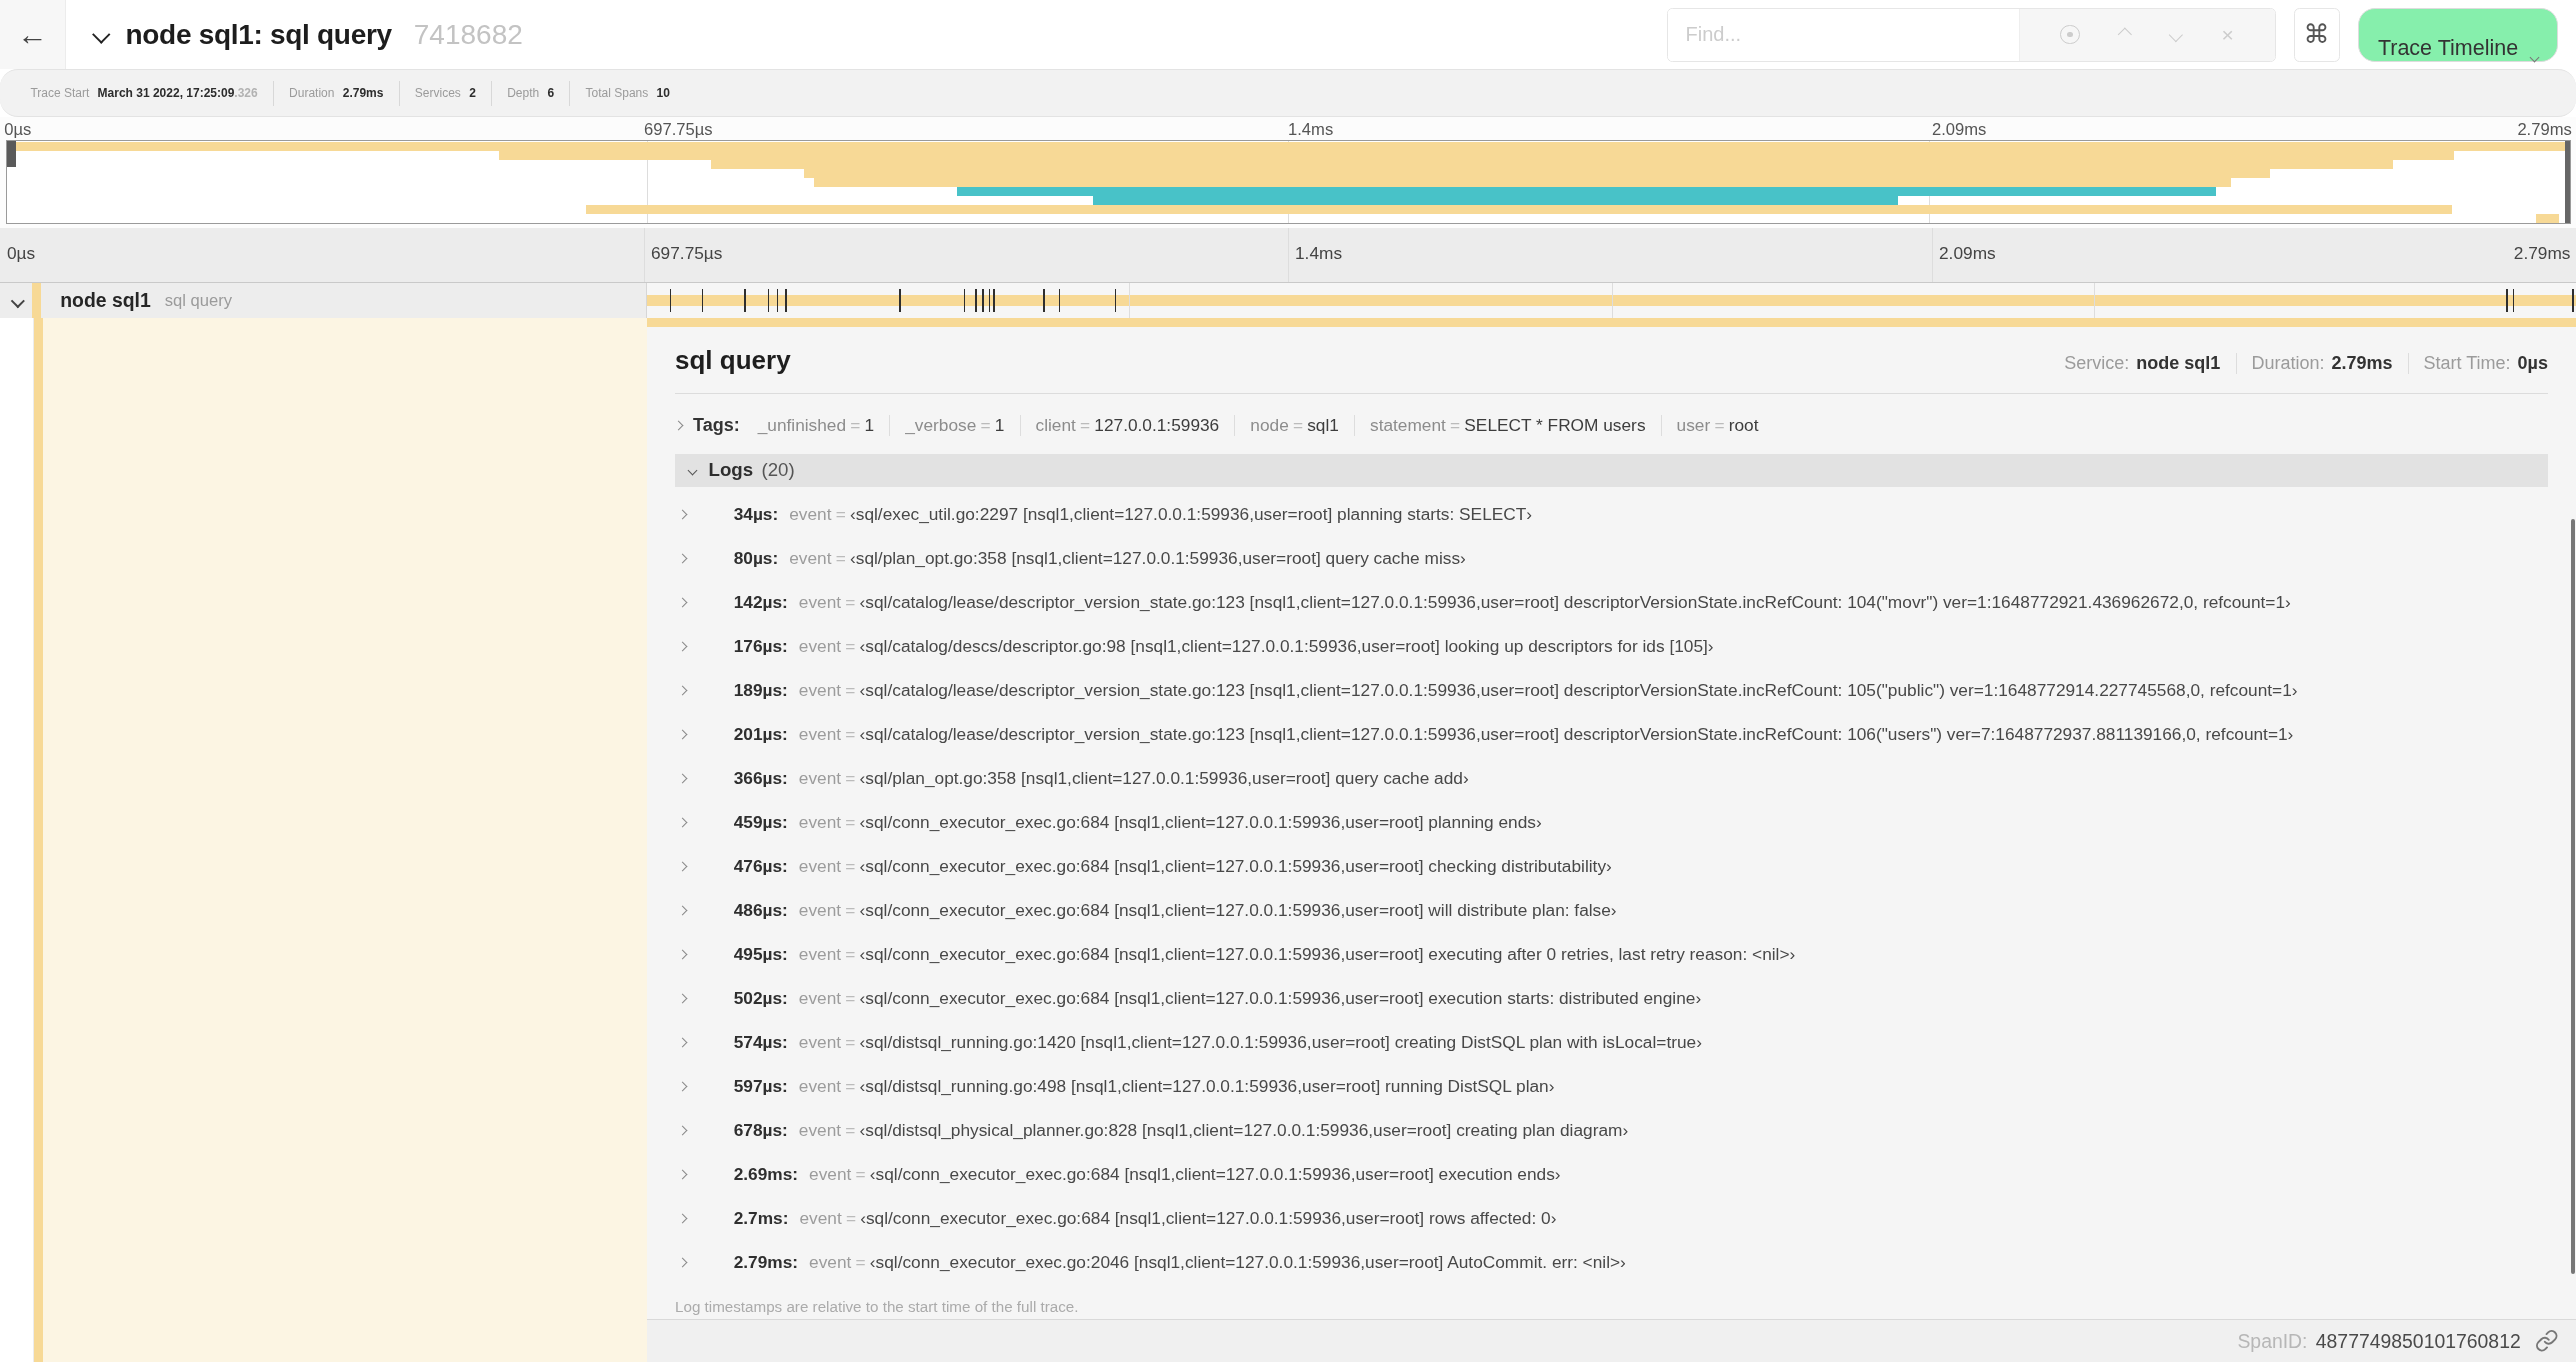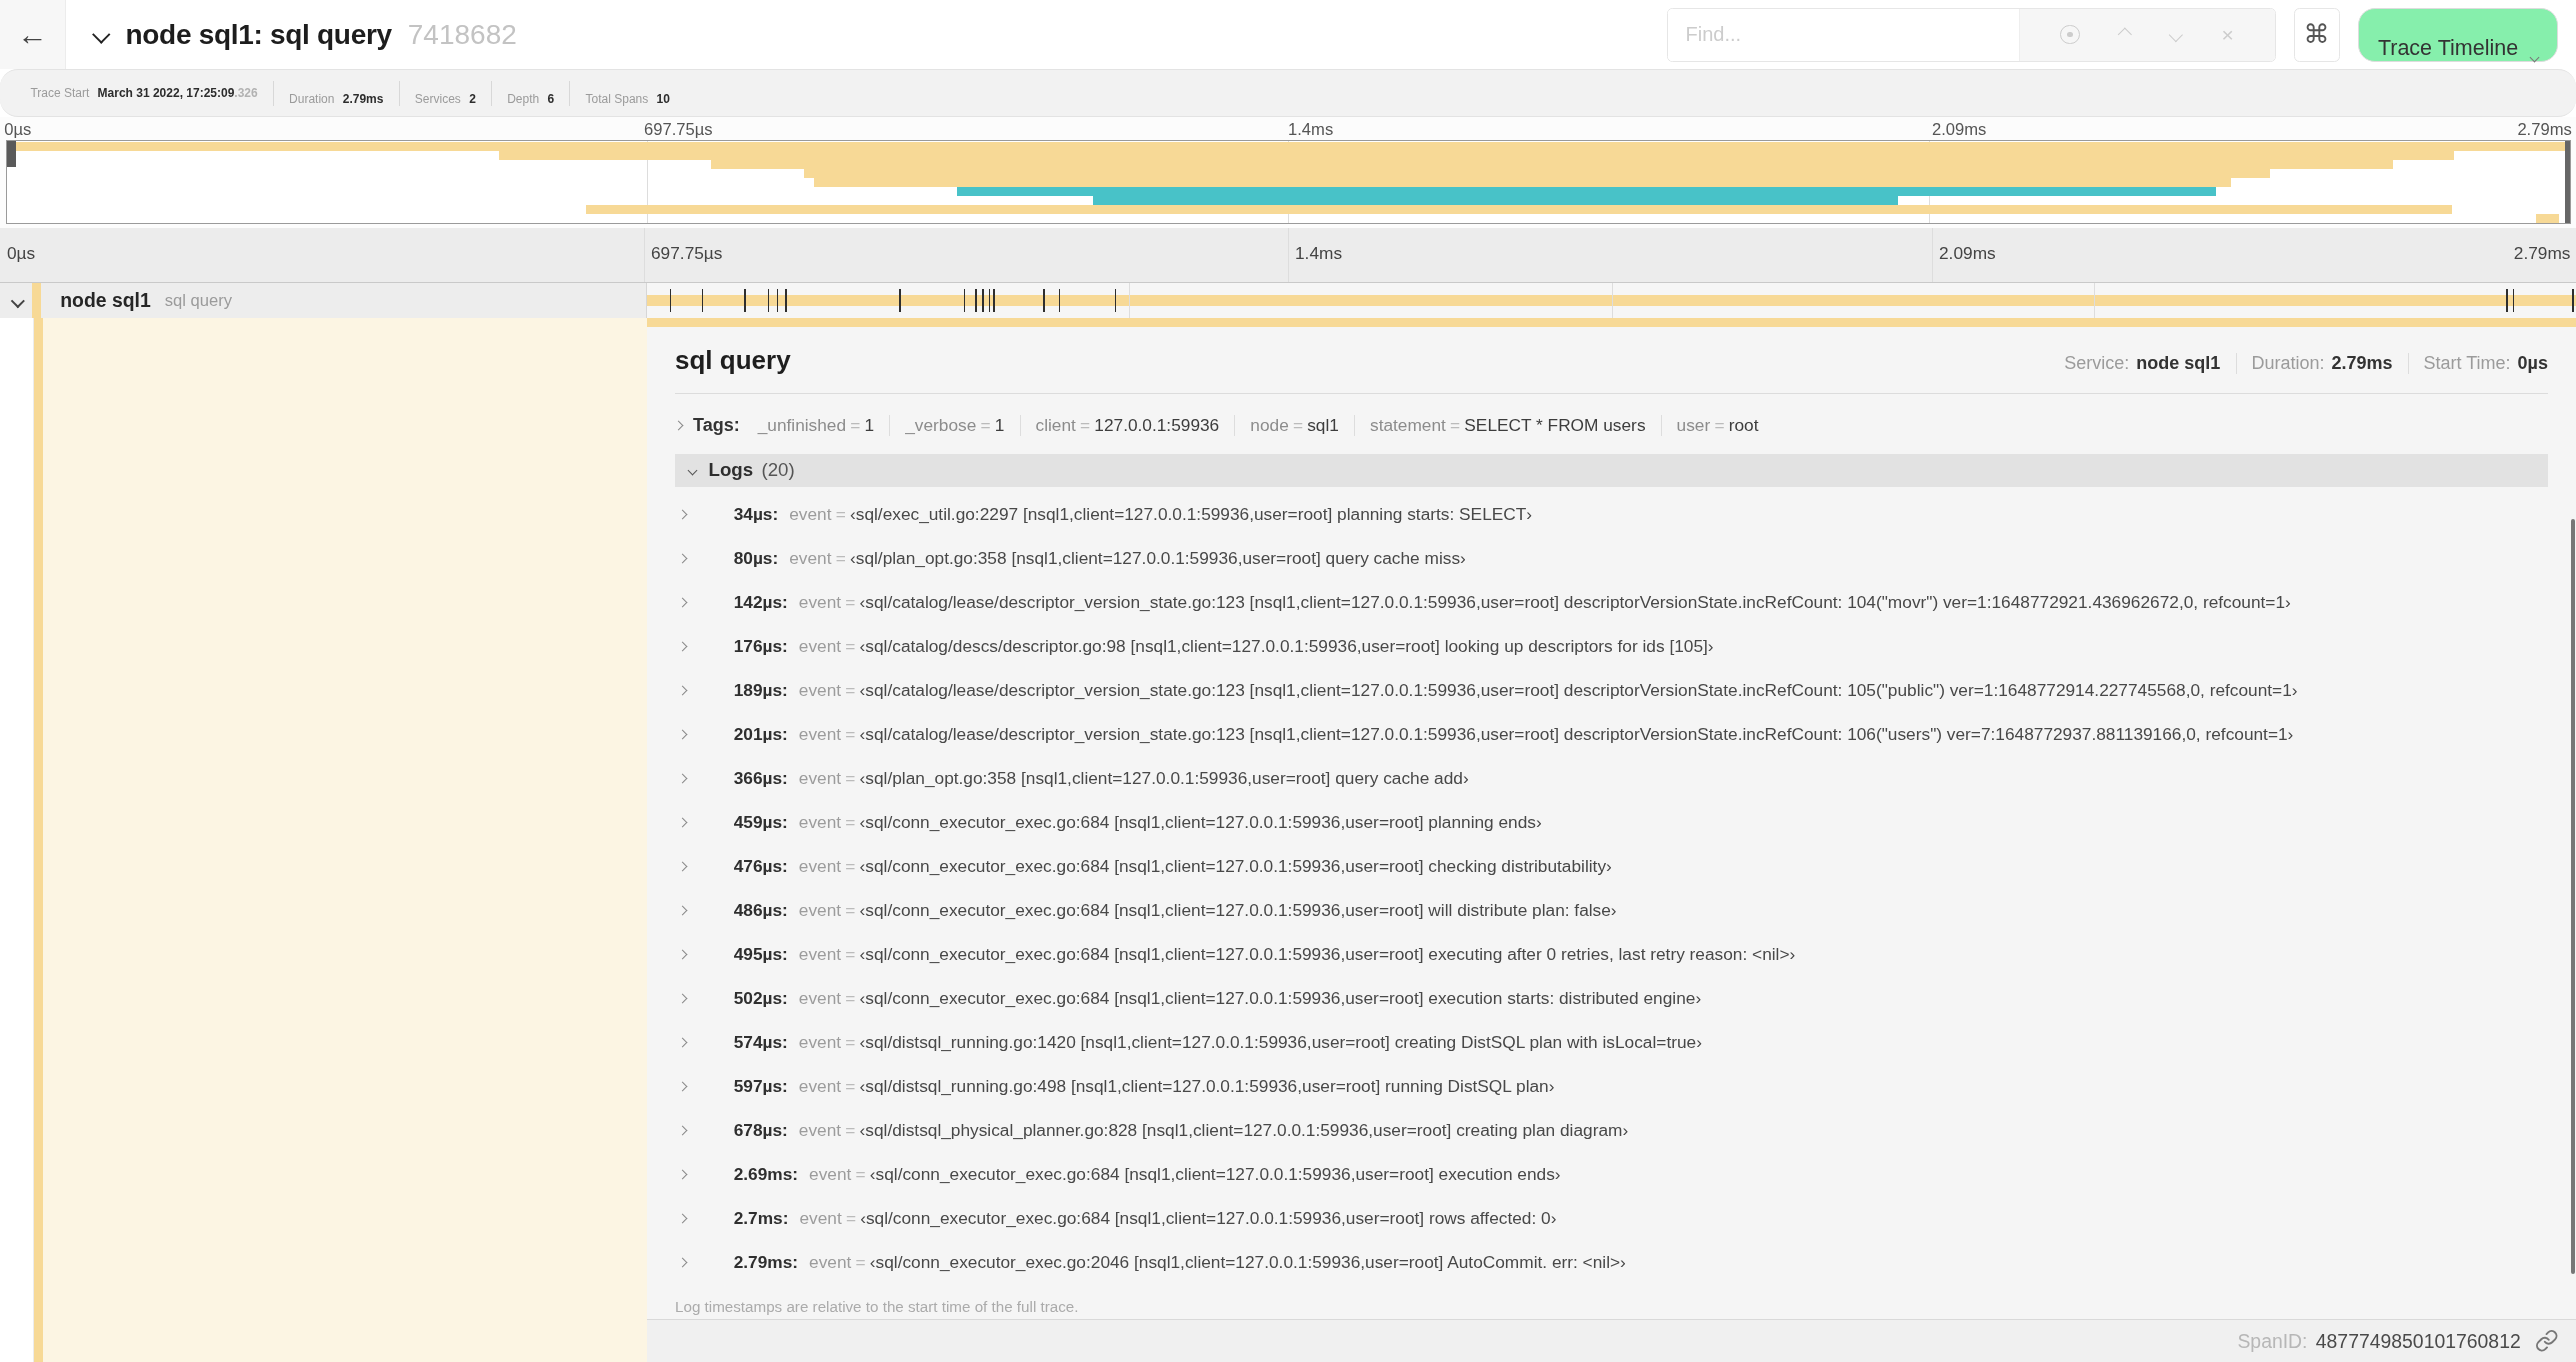--- a/index.html
+++ b/index.html
@@ -18,21 +18,21 @@
   .dbl.v { flex-direction:column; } .dbl.v .chev+.chev { margin-top:-7px; }
   .dbl.h { flex-direction:row; }   .dbl.h .chev+.chev { margin-left:-7px; }
 
   
   .topbar { height:69px; display:flex; align-items:center; background:#fff; }
   .back-btn { width:66px; height:69px; background:#f7f7f7; border-right:0.7px solid #ececec;
     display:flex; align-items:center; justify-content:center; font-size:30.5px; color:#444; }
   .title-wrap { display:flex; align-items:center; margin-left:29px; }
   .title-wrap .chev { color:#222; margin-right:18px; }
   .page-title { font-size:28px; font-weight:bold; color:#1d1d1d; letter-spacing:-0.3px; }
-  .trace-id { font-size:28px; color:#c3c3c3; margin-left:16px; }
+  .trace-id { font-size:28px; color:#c3c3c3; margin-left:22px; }
   .flex-sp { flex:1; }
   .find-group { display:flex; height:54px; width:609px; border:0.7px solid #e6e6e6;
     border-radius:5.5px; overflow:hidden; }
   .find-input { flex:1; border:none; outline:none; font-size:20px; padding:0 18px;
     color:#444; font-family:inherit; }
   .find-input::placeholder { color:#ccc; }
   .find-suffix { width:256px; background:#f6f6f6; border-left:0.7px solid #eee;
     display:flex; align-items:center; justify-content:space-evenly; color:#ccc; }
   .locate { width:19.4px; height:19.4px; border:1.4px solid #ccc; border-radius:50%; position:relative; }
   .locate::after { content:""; position:absolute; left:50%; top:50%; width:5.5px; height:5.5px;
@@ -44,21 +44,21 @@
   .view-btn { height:54px; margin:0 18px; border:0.7px solid #ddd; border-radius:17px;
     background:#86efac; display:flex; align-items:flex-end; gap:12.5px; padding:0 19.4px;
     font-size:21.5px; color:#333; }
   .view-btn .chev { width:7px; height:7px; border-width:1.4px; color:#777; margin-top:-3.5px; }
 
   
   .stats-bar { height:48px; background:#f2f2f2; border-top:0.7px solid #e3e3e3;
     border-bottom:0.7px solid #e3e3e3; display:flex; align-items:center; padding-left:15.2px;
     font-size:12px;border-radius:18px; }
   .stat-item { display:flex; align-items:center; padding:0 15.2px; height:25px; }
-  .stat-item + .stat-item { border-left:0.7px solid #d8d8d8;align-items:flex-end; }
+  .stat-item + .stat-item { border-left:0.7px solid #d8d8d8; }
   .stat-label { color:#9b9b9b; margin-right:8.3px; }
   .stat-value { color:#2d2d2d; font-weight:bold; }
   .stat-suffix { color:#b2b2b2; font-weight:bold; }
 
   
   .minimap { position:relative; height:111px; background:#fcfcfc; }
   #mini-ticks { position:relative; height:22px; font-size:16.6px; color:#555; }
   #mini-ticks .tick-label { position:absolute; top:2.8px; }
   .mini-canvas { position:absolute; left:5.5px; right:5.5px; top:23px; bottom:4.2px;
     border:0.7px solid #9a9a9a; background:#fff; overflow:hidden; }

